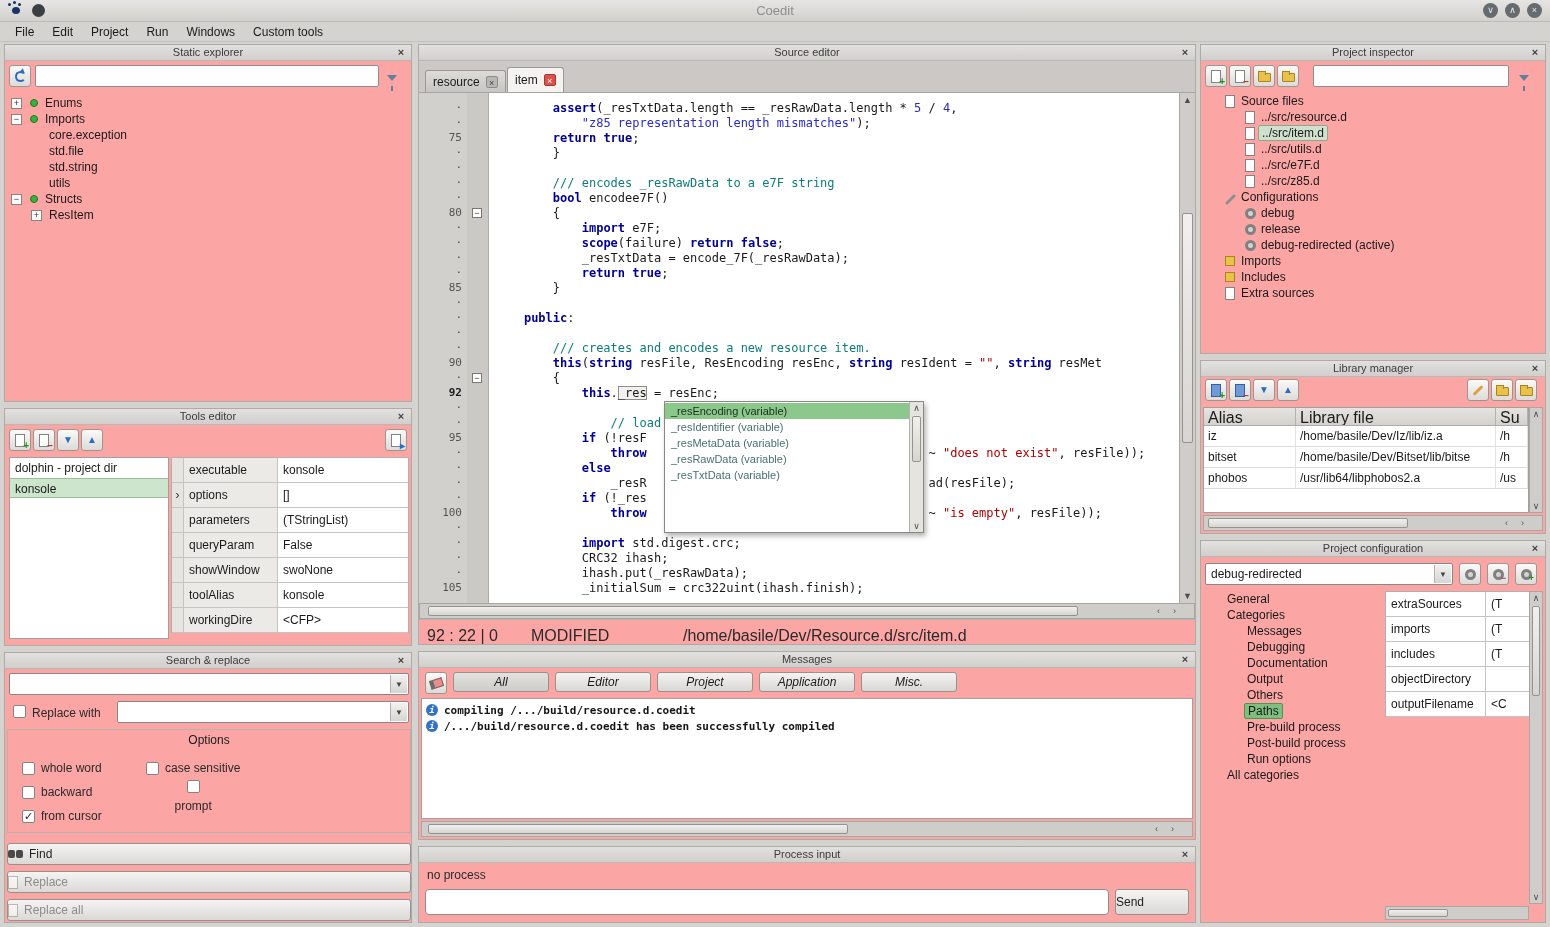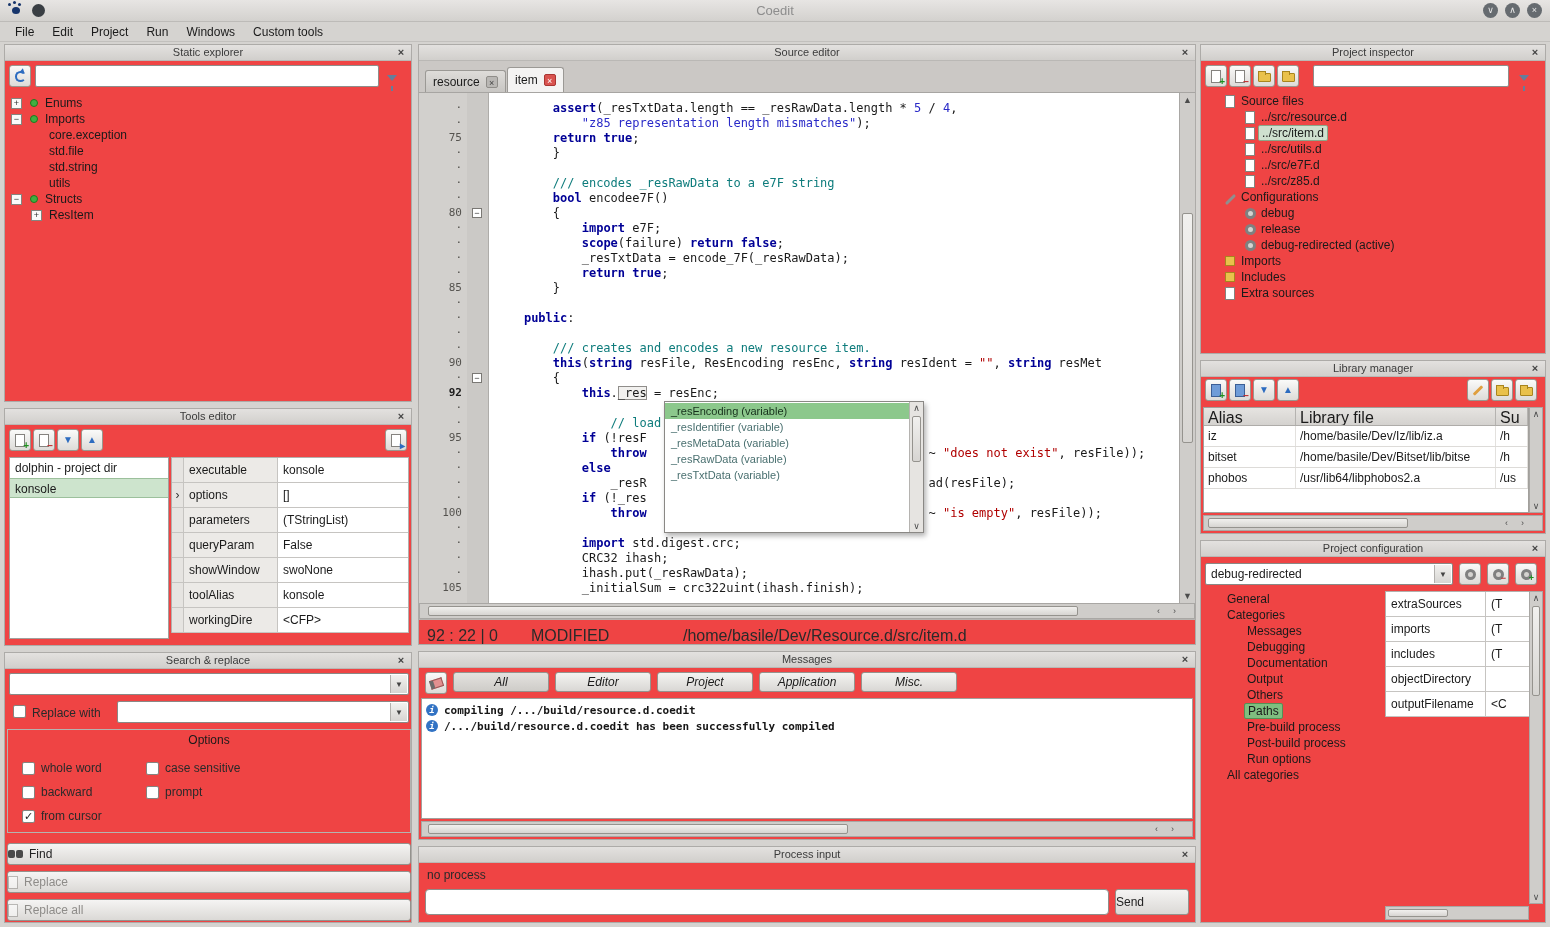--- a/index.html
+++ b/index.html
@@ -9,21 +9,21 @@
 .titlebar{position:absolute;left:0;top:0;width:1550px;height:22px;background:linear-gradient(#e7e5e3,#d3d1ce);border-bottom:1px solid #bdbbb8;}
 .apppaw{position:absolute;left:12px;top:7px;width:8px;height:7px;background:#17356b;border-radius:50%;}
 .apppaw::before{content:"";position:absolute;left:-4px;top:-4px;width:3px;height:3px;background:#17356b;border-radius:50%;box-shadow:5px -2px 0 #17356b,10px 0 0 #17356b;}
 .appcircle{position:absolute;left:32px;top:4px;width:13px;height:13px;border-radius:50%;background:#3a3f44;}
 .wtitle{position:absolute;left:0;right:0;top:3px;text-align:center;color:#8d8d8d;font-size:13px;}
 .winbtns{position:absolute;right:8px;top:3px;display:flex;gap:7px;}
 .winbtn{width:15px;height:15px;border-radius:50%;background:#666b70;color:#e9e9e9;font-size:9px;line-height:14px;text-align:center;}
 .menubar{position:absolute;left:0;top:22px;width:1550px;height:20px;background:#d5d3d0;border-bottom:1px solid #c2c0bd;display:flex;align-items:center;padding-left:6px;}
 .menuitem{padding:2px 9px;font-size:12px;}
 
-.panel{position:absolute;background:#ef4444;border:1px solid #adaba8;}
+.panel{position:absolute;background:#fca5a5;border:1px solid #adaba8;}
 .phead{height:16px;position:relative;text-align:center;font-size:11px;color:#3b3b3b;line-height:15px;background:linear-gradient(#e3e1df,#d1cfcc);border-bottom:1px solid #bab8b5;}
 .pclose{position:absolute;right:4px;top:0px;width:12px;height:14px;font-size:11px;font-weight:bold;color:#444;line-height:15px;text-align:center;}
 
 .tbtn{position:absolute;width:22px;height:22px;border:1px solid #99978f;border-radius:3px;background:linear-gradient(#fafaf9,#dddbd8);display:flex;align-items:center;justify-content:center;}
 .tinput{position:absolute;height:22px;background:#fff;border:1px solid #8f8d8a;border-radius:2px;font:12px "Liberation Sans",sans-serif;padding:0 4px;}
 .btn{border:1px solid #94928d;border-radius:3px;background:linear-gradient(#f5f4f3,#dbd9d6);display:flex;align-items:center;justify-content:flex-start;gap:6px;font-size:12px;color:#222;}
 .btn.dis{color:#8e8c89;}
 .combo{position:absolute;background:#fff;border:1px solid #8a8885;border-radius:2px;height:22px;}
 .combo .ctext{position:absolute;left:5px;top:3px;font-size:12px;white-space:nowrap;}
 .combo .cbtn{position:absolute;right:1px;top:1px;bottom:1px;width:17px;background:linear-gradient(#f2f1ef,#d7d5d2);border-left:1px solid #b2b0ad;text-align:center;font-size:8px;line-height:19px;color:#444;}
@@ -292,21 +292,21 @@
         <div style="display: flex; align-items: center; gap: 6px; height: 24px;">
           <span class="cb">✓</span>
           <span class="ptext">from cursor</span>
         </div>
       </div>
     <div id="opts-col1" style="position:absolute;left:138px;top:26px;">
         <div style="display: flex; align-items: center; gap: 6px; height: 24px;">
           <span class="cb"></span>
           <span class="ptext">case sensitive</span>
         </div>
-        <div style="display: flex; align-items: center; gap: 6px; height: 24px;">
+        <div style="display: flex; align-items: center; gap: 6px; height: 24px; flex-direction: column;">
           <span class="cb"></span>
           <span class="ptext">prompt</span>
         </div>
       </div>
   </div>
   <div class="btn" style="position:absolute;left:2px;top:190px;width:404px;height:22px;">
     <span class="binoc ic"></span>
     <span>Find</span>
   </div>
   <div class="btn dis" style="position:absolute;left:2px;top:218px;width:404px;height:22px;">

